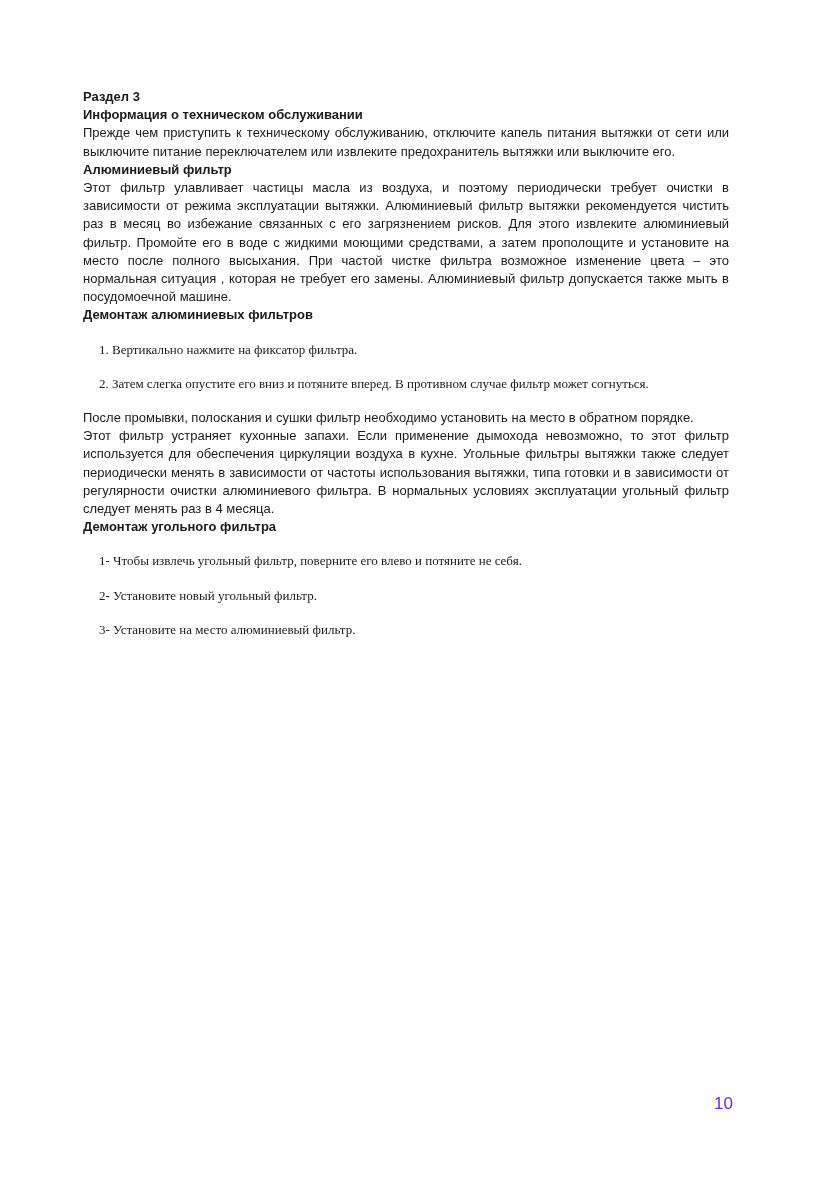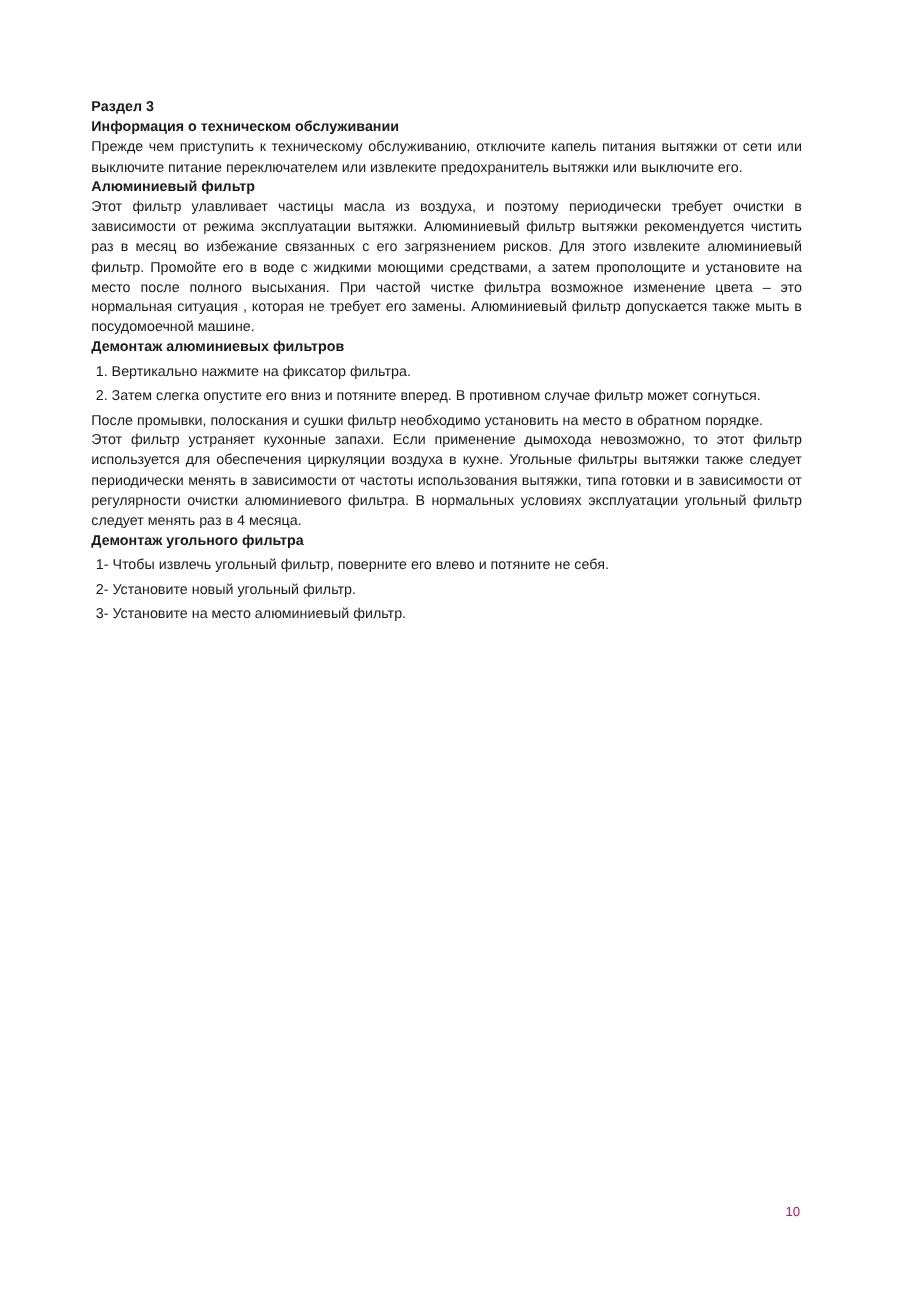--- a/index.html
+++ b/index.html
@@ -4,24 +4,24 @@
 <style>
   html, body { margin: 0; padding: 0; background: #ffffff; }
   body { width: 839px; height: 1191px; position: relative; overflow: hidden; }
   .page {
     position: absolute; left: 83px; top: 88px; width: 646px;
     font-family: "Liberation Sans", sans-serif;
     font-size: 13px; line-height: 18.2px; color: #1a1a1a;
   }
   .h { font-weight: bold; margin: 0; }
   .p { margin: 0; text-align: justify; }
-  .li { margin: 4px; text-align: justify; }
+  .li { margin: 16px; text-align: justify; font-family: Liberation Serif, serif; }
   .page-num {
     position: absolute; left: 714px; top: 1094px;
-    font-family: "Liberation Sans", sans-serif; font-size: 12px; color: #be185d;
+    font-family: "Liberation Sans", sans-serif; font-size: 17px; color: #6d28d9;
   }
 </style>
 </head>
 <body>
 
 <div class="page">
   <p class="h">Раздел 3</p>
 
   <p class="h">Информация о техническом обслуживании</p>
   <p class="p">Прежде чем приступить к техническому обслуживанию, отключите капель питания вытяжки от сети или выключите питание переключателем или извлеките предохранитель вытяжки или выключите его.</p>

